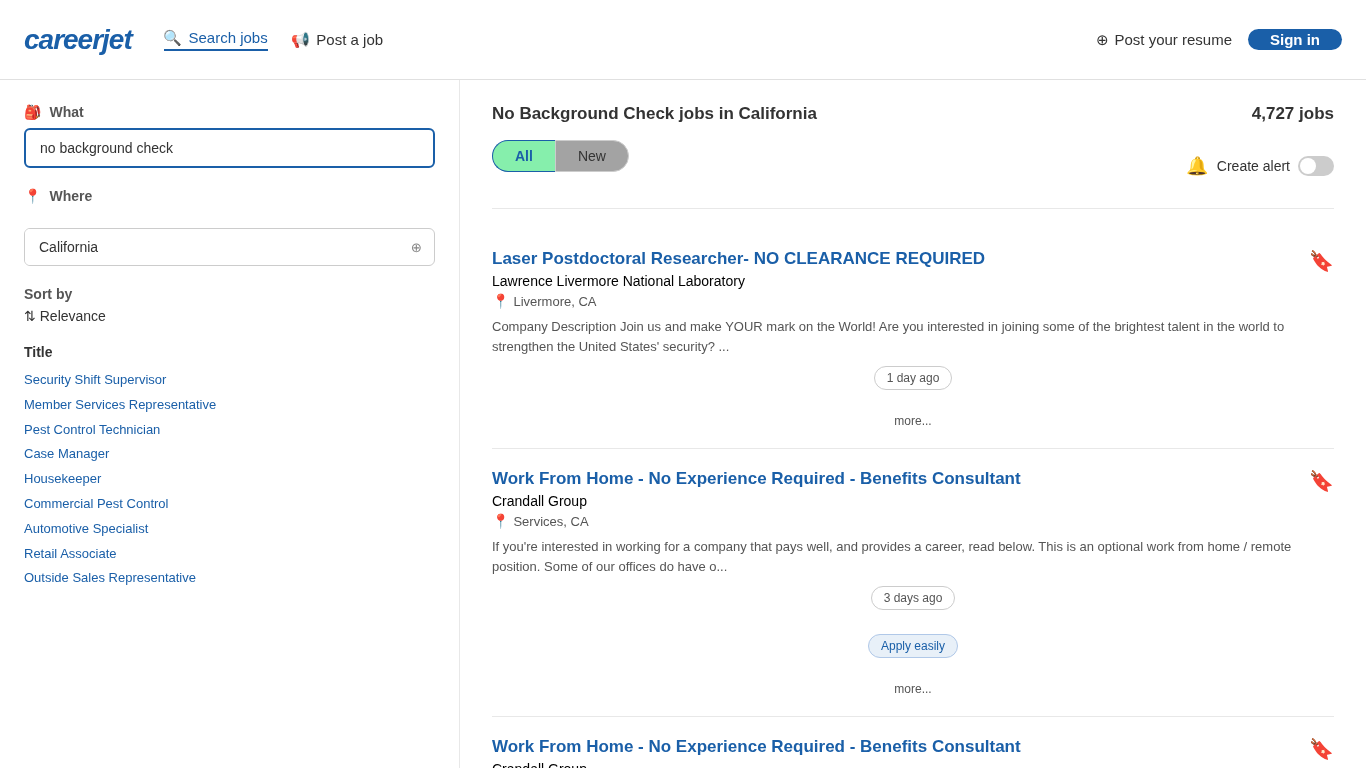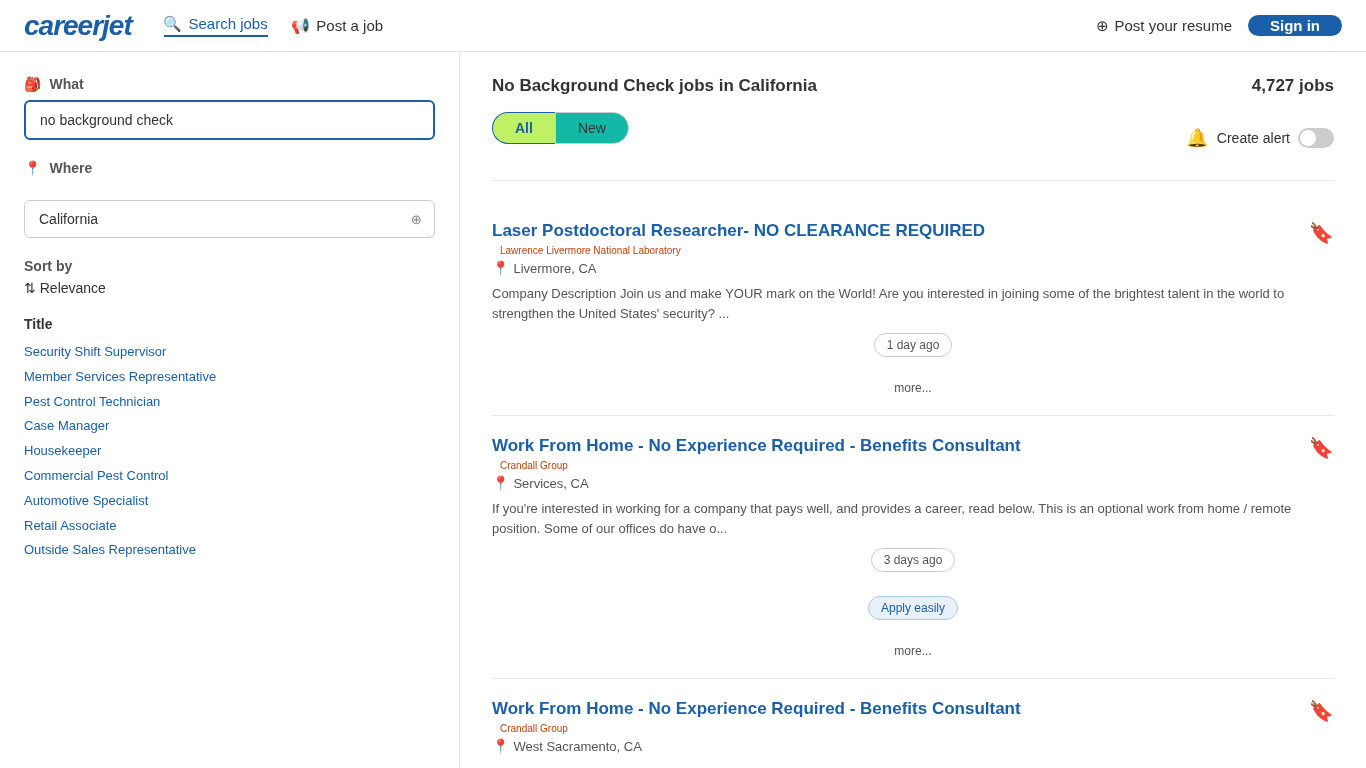--- a/index.html
+++ b/index.html
@@ -3,21 +3,21 @@
   <meta charset="utf-8">
   <style>
     * { box-sizing: border-box; margin: 0; padding: 0; }
     body { font-family: Arial, sans-serif; background: #fff; color: #333; font-size: 14px; }
 
     
     .header {
       display: flex;
       align-items: center;
       padding: 0 24px;
-      height: 52px;
+      height: 80px;
       border-bottom: 1px solid #e0e0e0;
       gap: 32px;
     }
     .logo {
       font-size: 28px;
       font-weight: 900;
       color: #1a5fa8;
       letter-spacing: -1px;
       font-style: italic;
     }
@@ -194,34 +194,34 @@
     }
     .filter-tabs {
       display: flex;
       align-items: center;
       gap: 0;
       margin-bottom: 20px;
     }
     .tab-btn {
       padding: 7px 22px;
       border: 1px solid #ccc;
-      background: #14b8a6;
+      background: #a3a3a3;
       font-size: 14px;
       cursor: pointer;
       color: #333;
     }
     .tab-btn:first-child {
       border-radius: 20px 0 0 20px;
       border-right: none;
     }
     .tab-btn:last-child {
       border-radius: 0 20px 20px 0;
     }
     .tab-btn.active {
-      background: #bef264;
+      background: #86efac;
       color: #1a5fa8;
       border-color: #1a5fa8;
       font-weight: 600;
     }
     .alert-section {
       display: flex;
       align-items: center;
       gap: 8px;
       margin-left: auto;
     }
@@ -268,24 +268,23 @@
     }
     .job-title-link {
       font-size: 17px;
       font-weight: 700;
       color: #1a5fa8;
       text-decoration: none;
       margin-bottom: 4px;
       display: block;
     }
     .job-company {
-      font-size: 10px;
-      color: #c2410c;
+      font-size: 14px;
+      color: #000000;
       margin-bottom: 4px;
-      margin-left: 8px;
     }
     .job-location {
       display: flex;
       align-items: center;
       gap: 4px;
       font-size: 13px;
       color: #555;
       margin-bottom: 8px;
     }
     .location-pin {

